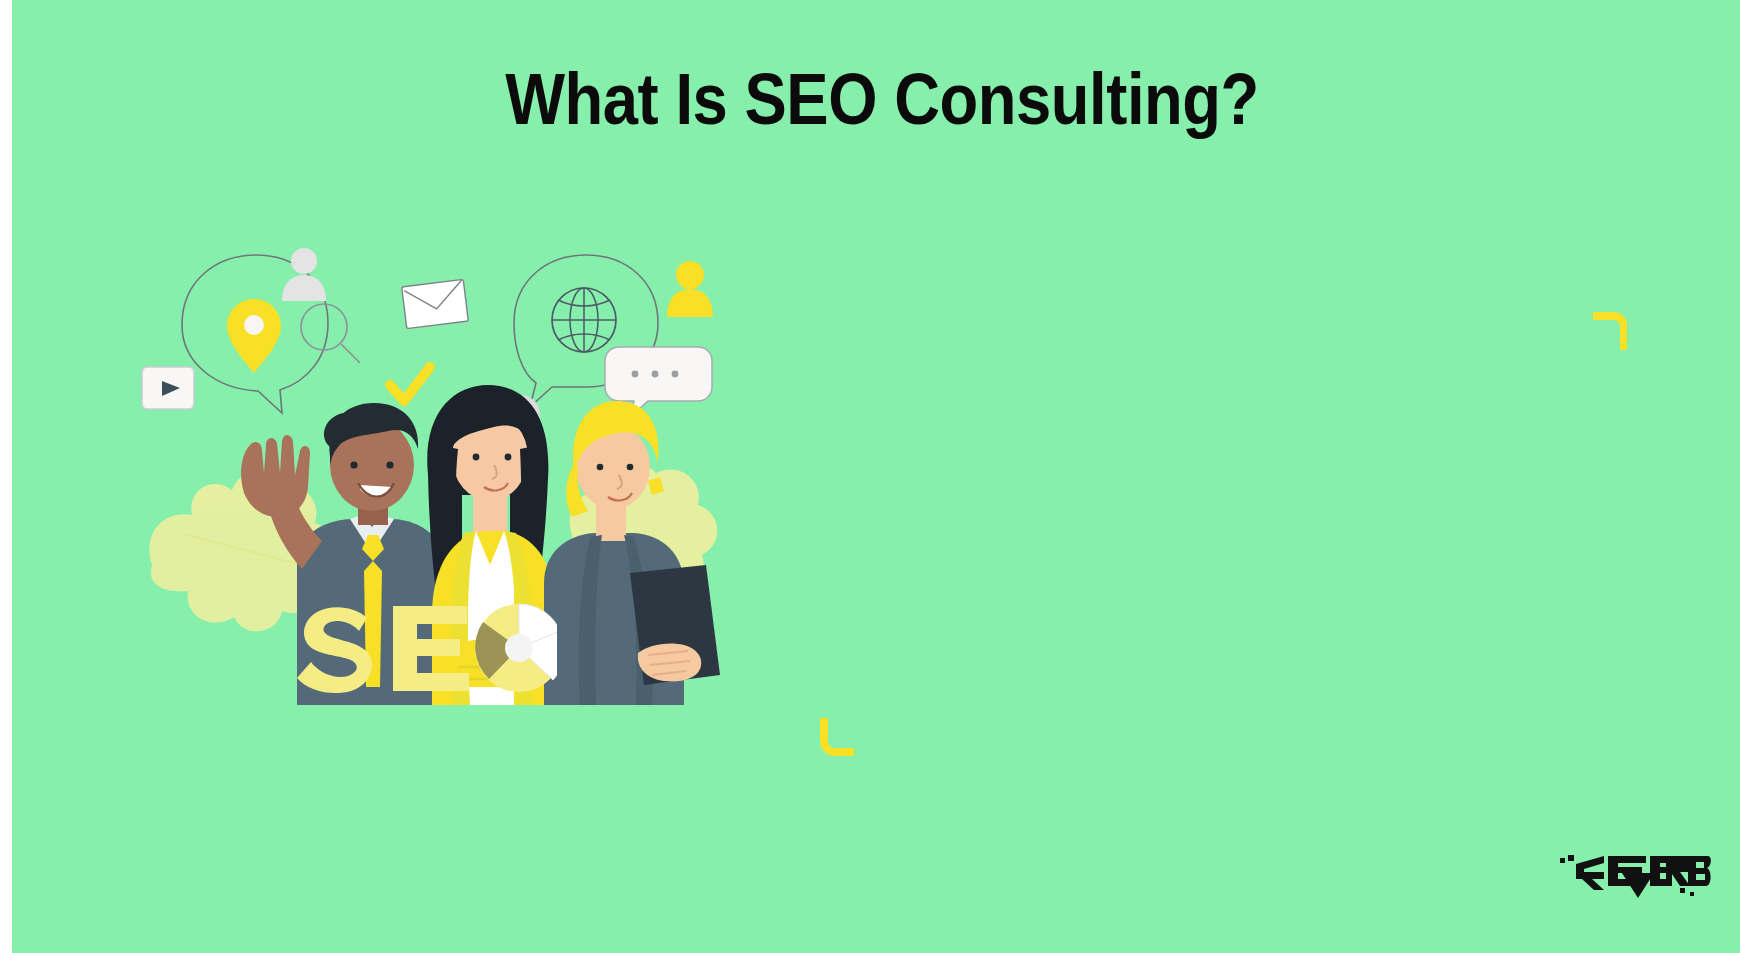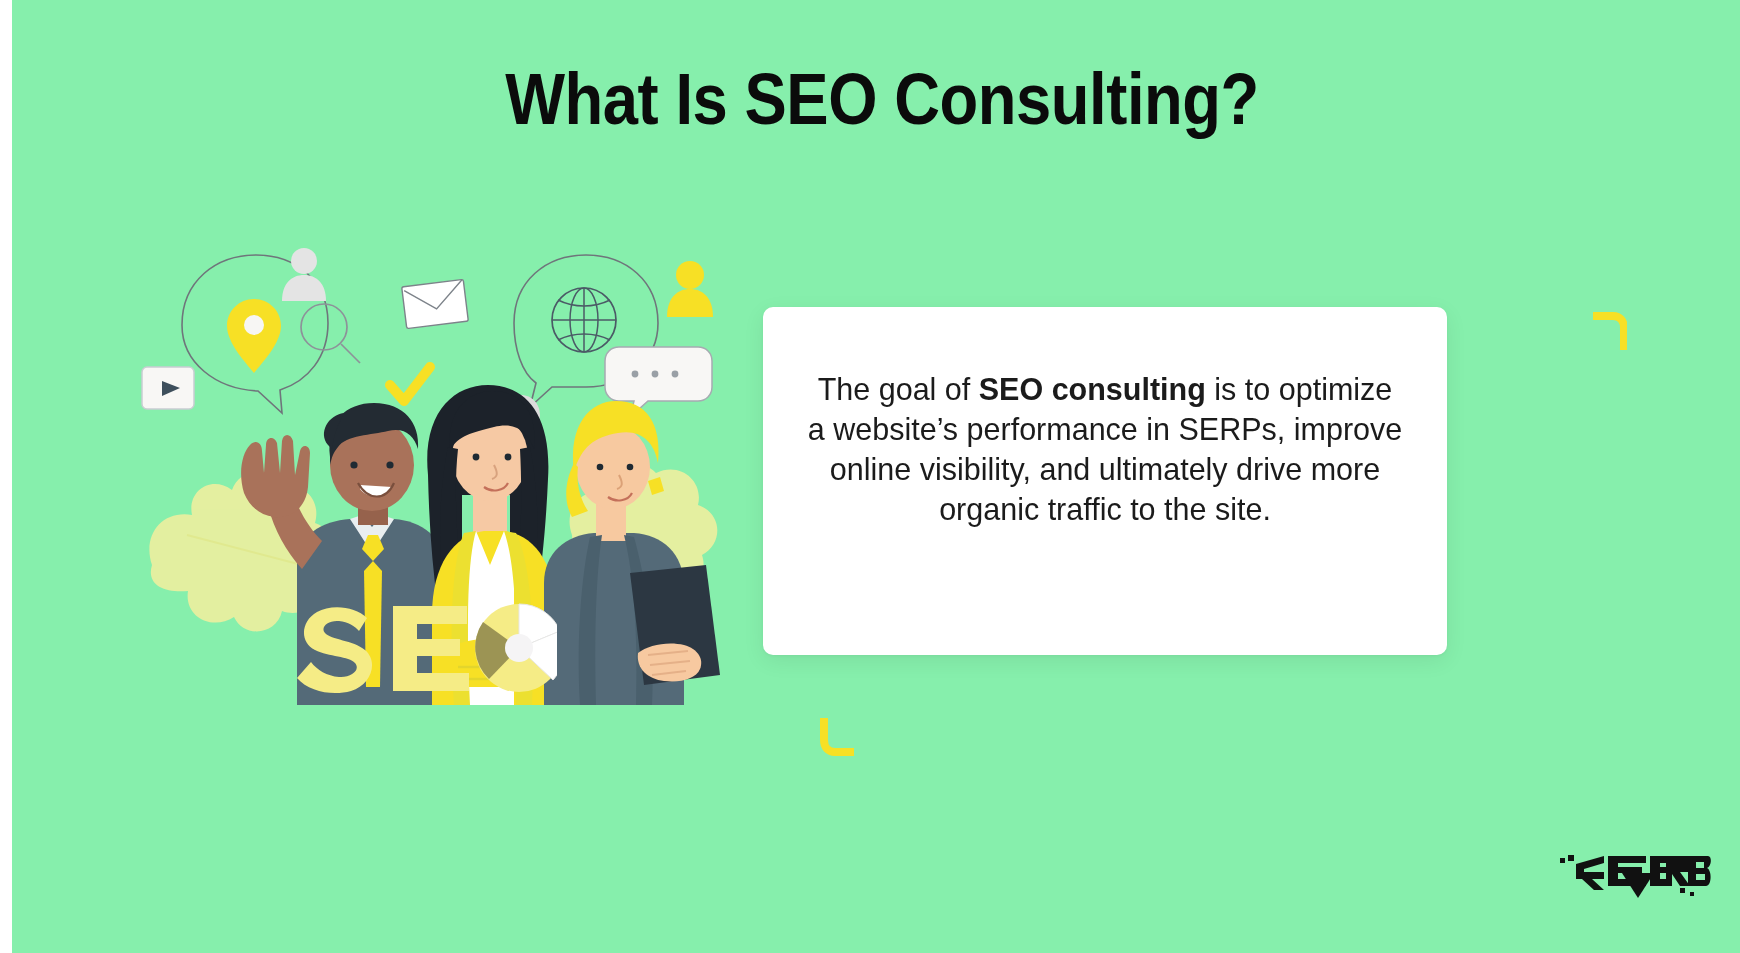--- a/index.html
+++ b/index.html
@@ -289,23 +289,20 @@
       <g>
         <circle cx="222" cy="48" r="44" fill="#f5ec86"></circle>
         <path d="M222 48 L 222 4 A 44 44 0 0 1 263 31 Z" fill="#ffffff" stroke="#e7e7e7" stroke-width="1"></path>
         <path d="M222 48 L 263 31 A 44 44 0 0 1 256 80 Z" fill="#ffffff" stroke="#e7e7e7" stroke-width="1"></path>
         <path d="M222 48 L 186 22 A 44 44 0 0 0 192 79 Z" fill="#9c9454"></path>
         <circle cx="222" cy="48" r="14" fill="#f5f4f5"></circle>
       </g>
     </svg>
   </div>
 
-  <div id="card">
-    <div id="card-text"><span>The goal of </span><b>SEO consulting</b><span> is to optimize a website’s performance in SERPs, improve online visibility, and ultimately drive more organic traffic to the site.</span></div>
-  </div>
 
   <div class="bracket" style="left:1581px; top:310px;">
     <svg width="34" height="40" viewBox="0 0 34 40" xmlns="http://www.w3.org/2000/svg">
       <path d="M2 6 H 20 C 27 6, 31 11, 31 18 V 38" fill="none" stroke="#f7e025" stroke-width="8" stroke-linecap="square"></path>
     </svg>
   </div>
 
   <div class="bracket" style="left:808px; top:718px;">
     <svg width="34" height="40" viewBox="0 0 34 40" xmlns="http://www.w3.org/2000/svg">
       <path d="M4 2 V 22 C 4 29, 8 34, 15 34 H 32" fill="none" stroke="#f7e025" stroke-width="8" stroke-linecap="square"></path>

